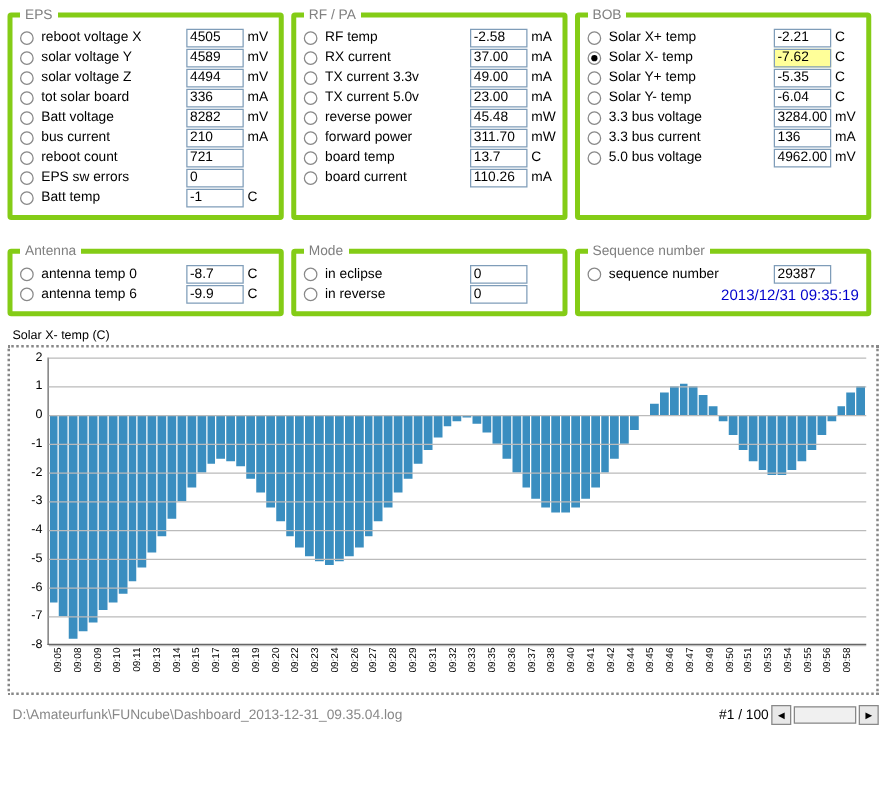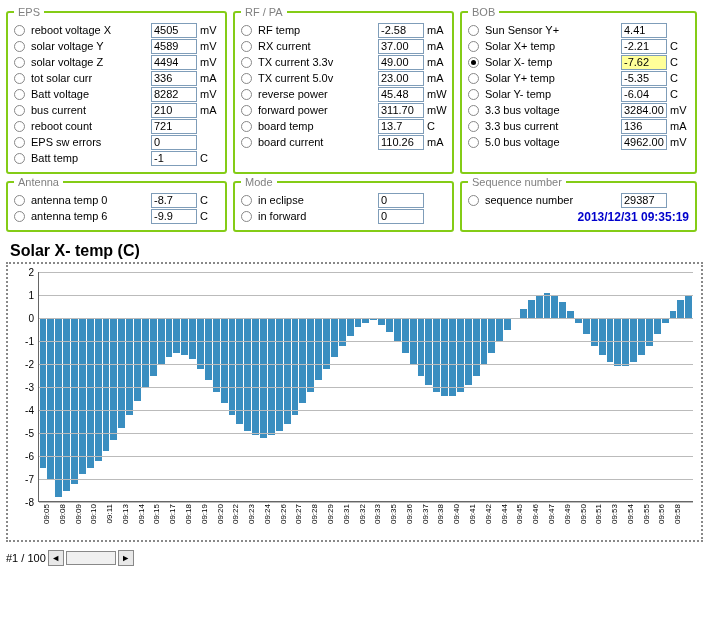--- a/index.html
+++ b/index.html
@@ -7,21 +7,21 @@
     margin: 0;
     padding: 6px;
     font-family: Tahoma, Arial, sans-serif;
     font-size: 11px;
     background: #fff;
     color: #000;
     width: 709px;
   }
   .row { display: flex; gap: 6px; }
   fieldset {
-    border: 2px solid #84cc16;
+    border: 4px solid #84cc16;
     border-radius: 3px;
     padding: 4px 6px 6px 6px;
     margin: 0;
   }
   legend {
     padding: 0 4px;
     color: #808080;
     font-size: 11px;
   }
   .param-row {
@@ -70,28 +70,28 @@
     padding-left: 3px;
   }
   .fs-eps { width: 221px; }
   .fs-rfpa { width: 221px; }
   .fs-bob { width: 237px; }
   .fs-ant { width: 221px; }
   .fs-mode { width: 221px; }
   .fs-seq { width: 237px; }
   .timestamp {
     color: #0000cc;
-    font-weight: bold;
+    font-weight: normal;
     text-align: right;
     font-size: 12px;
     margin-top: 2px;
   }
   .chart-title {
-    font-weight: bold;
-    font-size: 16px;
+    font-weight: normal;
+    font-size: 10px;
     margin: 10px 0 2px 4px;
   }
   .chart-box {
     border: 2px dotted #888;
     padding: 8px 6px 4px 6px;
     height: 280px;
     position: relative;
   }
   .chart-inner {
     position: relative;
@@ -213,21 +213,21 @@
           <div class="punit">mV</div>
         </div>
         <div class="param-row">
           <div class="radio"></div>
           <div class="plabel">solar voltage Z</div>
           <div class="pval">4494</div>
           <div class="punit">mV</div>
         </div>
         <div class="param-row">
           <div class="radio"></div>
-          <div class="plabel">tot solar curr</div>
+          <div class="plabel">tot solar board</div>
           <div class="pval">336</div>
           <div class="punit">mA</div>
         </div>
         <div class="param-row">
           <div class="radio"></div>
           <div class="plabel">Batt voltage</div>
           <div class="pval">8282</div>
           <div class="punit">mV</div>
         </div>
         <div class="param-row">
@@ -307,26 +307,20 @@
           <div class="pval">110.26</div>
           <div class="punit">mA</div>
         </div>
       </div>
   </fieldset>
   <fieldset class="fs-bob">
     <legend>BOB</legend>
     <div id="bob-rows">
         <div class="param-row">
           <div class="radio"></div>
-          <div class="plabel">Sun Sensor Y+</div>
-          <div class="pval">4.41</div>
-          <div class="punit"></div>
-        </div>
-        <div class="param-row">
-          <div class="radio"></div>
           <div class="plabel">Solar X+ temp</div>
           <div class="pval">-2.21</div>
           <div class="punit">C</div>
         </div>
         <div class="param-row">
           <div class="radio sel"></div>
           <div class="plabel">Solar X- temp</div>
           <div class="pval hl">-7.62</div>
           <div class="punit">C</div>
         </div>
@@ -357,21 +351,21 @@
         <div class="param-row">
           <div class="radio"></div>
           <div class="plabel">5.0 bus voltage</div>
           <div class="pval">4962.00</div>
           <div class="punit">mV</div>
         </div>
       </div>
   </fieldset>
 </div>
 
-<div class="row" style="margin-top:2px">
+<div class="row" style="margin-top:19px">
   <fieldset class="fs-ant">
     <legend>Antenna</legend>
     <div id="ant-rows">
         <div class="param-row">
           <div class="radio"></div>
           <div class="plabel">antenna temp 0</div>
           <div class="pval">-8.7</div>
           <div class="punit">C</div>
         </div>
         <div class="param-row">
@@ -386,21 +380,21 @@
     <legend>Mode</legend>
     <div id="mode-rows">
         <div class="param-row">
           <div class="radio"></div>
           <div class="plabel">in eclipse</div>
           <div class="pval">0</div>
           <div class="punit"></div>
         </div>
         <div class="param-row">
           <div class="radio"></div>
-          <div class="plabel">in forward</div>
+          <div class="plabel">in reverse</div>
           <div class="pval">0</div>
           <div class="punit"></div>
         </div>
       </div>
   </fieldset>
   <fieldset class="fs-seq">
     <legend>Sequence number</legend>
     <div id="seq-rows">
         <div class="param-row">
           <div class="radio"></div>
@@ -857,19 +851,20 @@
         <div class="xlabel">
           <span>09:58</span>
         </div>
         <div class="xlabel"></div>
         <div class="xlabel"></div>
       </div>
   </div>
 </div>
 
 <div class="footer">
+  <div class="footpath">D:\Amateurfunk\FUNcube\Dashboard_2013-12-31_09.35.04.log</div>
   <div class="pager">
     <span>#1 / 100</span>
     <div class="pgbtn">◄</div>
     <div class="slider-track"></div>
     <div class="pgbtn">►</div>
   </div>
 </div>
 
 </body></html>

